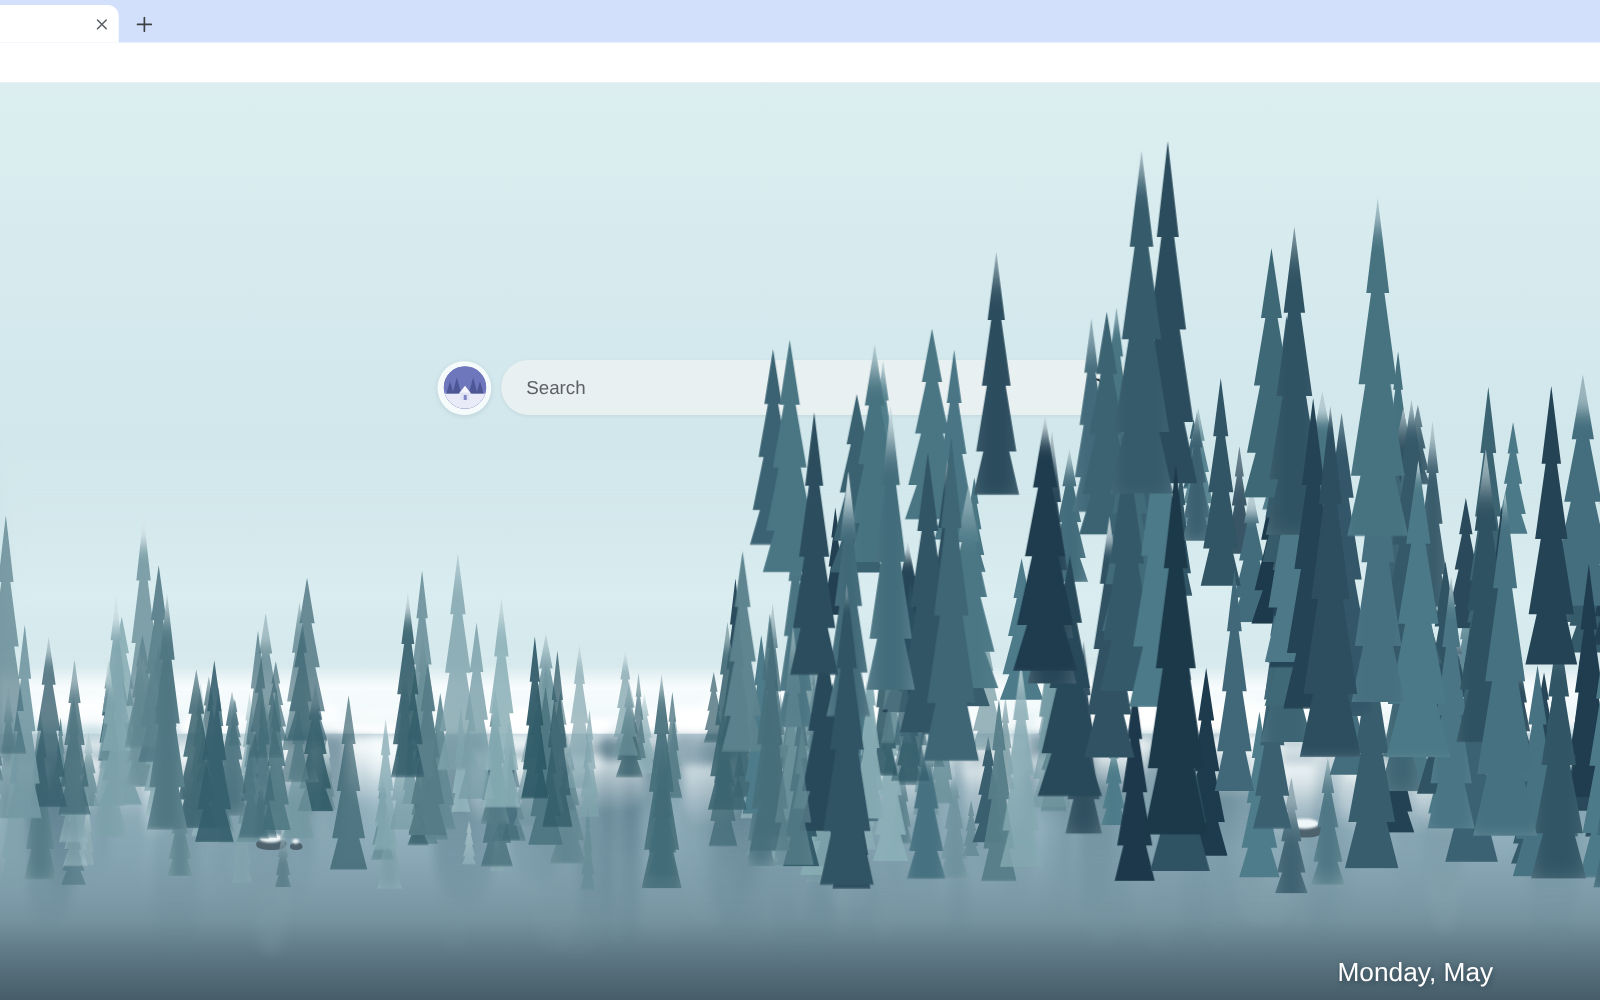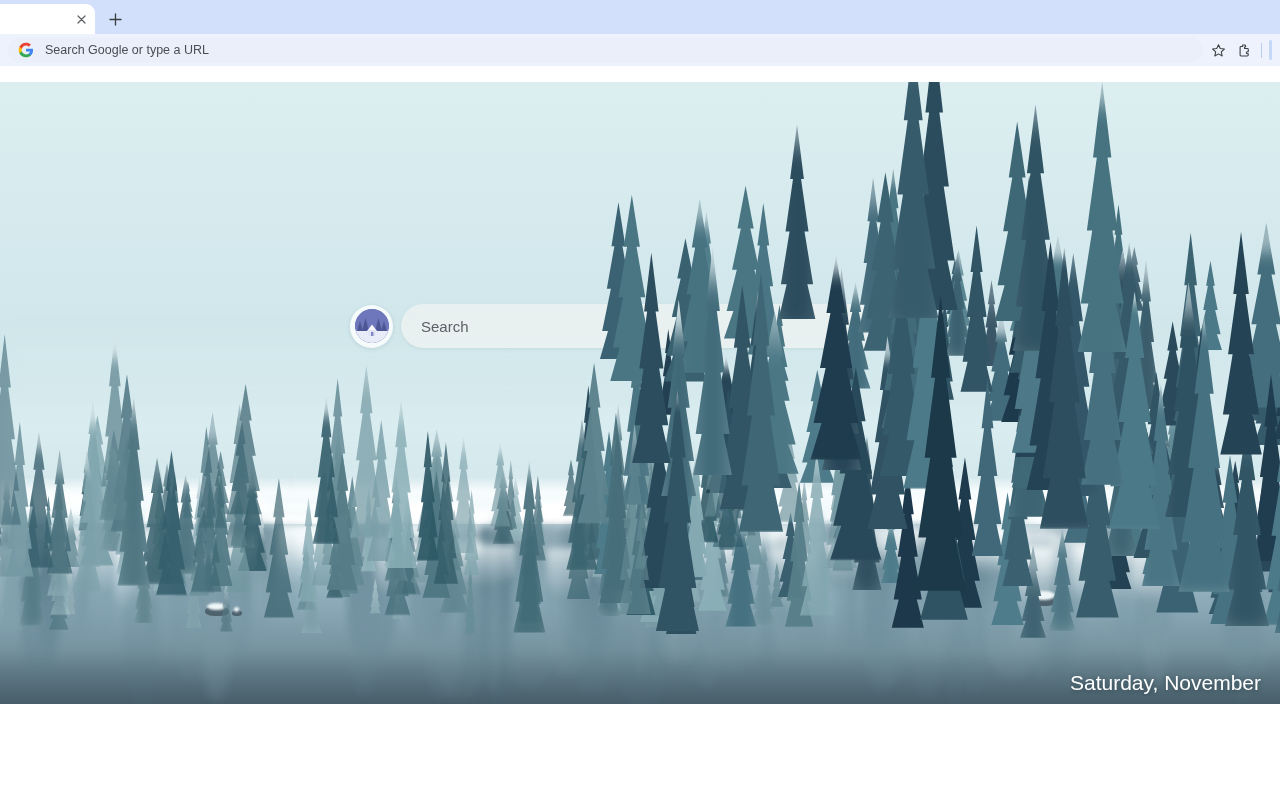--- a/index.html
+++ b/index.html
@@ -77,24 +77,23 @@
     margin:0 4px;
   }
   .tb-edge {
     width:3px; height:20px; background:#c5d8f7; flex:none;
     border-radius:2px; margin-left:3px;
   }
 
   
   .page {
     position:absolute; left:0; top:66px;
-    width:1280px; height:622px;
+    width:1280px; height:734px;
     overflow:hidden;
     background:#cfe2e6;
-    margin-top:16px;
   }
   .wall { position:absolute; inset:0; }
 
   
   .sky {
     position:absolute; left:0; top:0; width:100%; height:62%;
     background:linear-gradient(180deg,
       #dceef0 0%, #d8ecef 22%, #d4e9ed 45%, #cfe6ea 70%, #c7e0e5 100%);
   }
   
@@ -256,48 +255,20 @@
         </svg>
       </span>
     </div>
     <div class="newtab-btn">
       <svg width="13" height="13" viewBox="0 0 13 13" aria-hidden="true">
         <path d="M6.5 1 V12 M1 6.5 H12" stroke="#3c4043" stroke-width="1.35" stroke-linecap="round" fill="none"></path>
       </svg>
     </div>
   </div>
 
-  <div class="toolbar">
-    <div class="omnibox">
-      <span class="g-logo">
-        <svg width="16" height="16" viewBox="0 0 48 48" aria-hidden="true">
-          <path fill="#4285F4" d="M45.1 24.5c0-1.6-.1-3.1-.4-4.5H24v8.5h11.8c-.5 2.8-2.1 5.1-4.4 6.7v5.6h7.1c4.2-3.8 6.6-9.5 6.6-16.3z"></path>
-          <path fill="#34A853" d="M24 46c6 0 11-2 14.6-5.3l-7.1-5.6c-2 1.3-4.5 2.1-7.5 2.1-5.8 0-10.7-3.9-12.4-9.1H4.2v5.8C7.8 41.1 15.3 46 24 46z"></path>
-          <path fill="#FBBC05" d="M11.6 28.1c-.5-1.3-.7-2.7-.7-4.1s.3-2.8.7-4.1v-5.8H4.2C2.8 17 2 20.4 2 24s.8 7 2.2 9.9l7.4-5.8z"></path>
-          <path fill="#EA4335" d="M24 10.6c3.3 0 6.2 1.1 8.5 3.3l6.3-6.3C34.9 4 29.9 2 24 2 15.3 2 7.8 6.9 4.2 14.1l7.4 5.8c1.7-5.2 6.6-9.3 12.4-9.3z"></path>
-        </svg>
-      </span>
-      <span class="omni-text">Search Google or type a URL</span>
-    </div>
-
-    <div class="tb-icon">
-      <svg width="15" height="15" viewBox="0 0 16 16" aria-hidden="true">
-        <path d="M8 1.8 L9.9 5.9 L14.3 6.4 L11 9.4 L11.9 13.8 L8 11.6 L4.1 13.8 L5 9.4 L1.7 6.4 L6.1 5.9 Z" fill="none" stroke="#3c4043" stroke-width="1.15" stroke-linejoin="round"></path>
-      </svg>
-    </div>
-
-    <div class="tb-icon">
-      <svg width="15" height="15" viewBox="0 0 16 16" aria-hidden="true">
-        <path d="M6 2.2h2.2a1.1 1.1 0 0 1 0 2.2h-.2v1.4h3.1c.5 0 .9.4.9.9v2.6h-.9a1.1 1.1 0 0 0 0 2.2h.9v1.4c0 .5-.4.9-.9.9H4.2a.9.9 0 0 1-.9-.9V4.7c0-.5.4-.9.9-.9H6z" fill="none" stroke="#3c4043" stroke-width="1.15" stroke-linejoin="round"></path>
-      </svg>
-    </div>
-
-    <div class="tb-divider"></div>
-    <div class="tb-edge"></div>
-  </div>
 
   <div class="page">
 
     <div class="wall">
       <div class="sky"></div>
       <div class="far-forest" id="farForest">
           <div class="t" style="width: 8.00088px; height: 54.8306px; left: 28.9237%; bottom: 0.474324px; background: rgba(171, 199, 206, 0.9);"></div>
           <div class="t" style="width: 20.0328px; height: 48.203px; left: 54.285%; bottom: 12.7974px; background: rgba(169, 205, 204, 0.9);"></div>
           <div class="t" style="width: 13.9877px; height: 46.3161px; left: 69.8046%; bottom: -3.59893px; background: rgba(170, 198, 218, 0.9);"></div>
           <div class="t" style="width: 20.9185px; height: 22.9135px; left: 51.3055%; bottom: 19.0024px; background: rgba(170, 202, 211, 0.9);"></div>
@@ -1030,17 +1001,17 @@
         <span class="search-go">
           <svg width="18" height="18" viewBox="0 0 20 20" aria-hidden="true">
             <circle cx="8.4" cy="8.4" r="5.8" fill="none" stroke="#2c3033" stroke-width="1.7"></circle>
             <path d="M12.7 12.7 L18 18" stroke="#2c3033" stroke-width="1.9" stroke-linecap="round"></path>
           </svg>
         </span>
       </div>
     </div>
 
     <div class="clock">
-      <div class="clock-date">Saturday, November</div>
+      <div class="clock-date">Monday, May</div>
     </div>
 
   </div>
 </div>
 
 </body></html>

